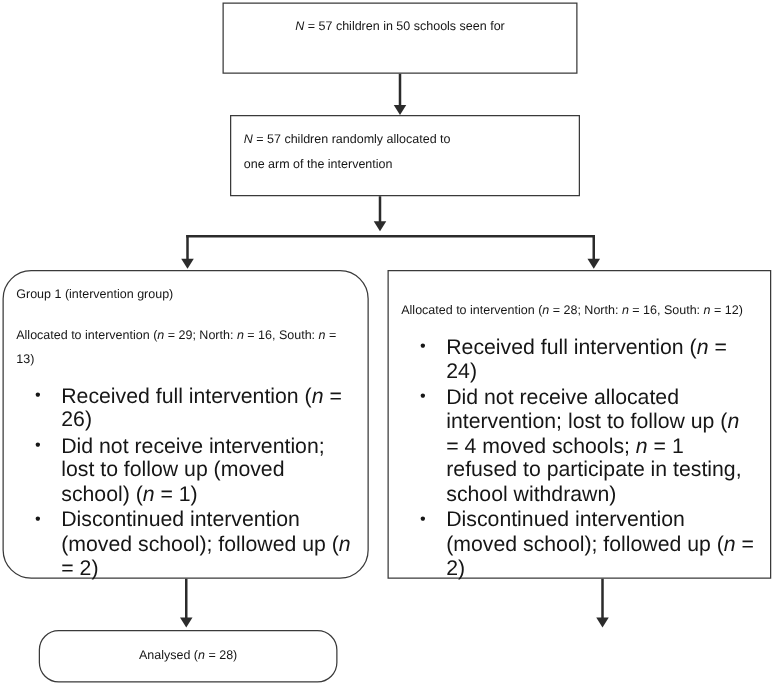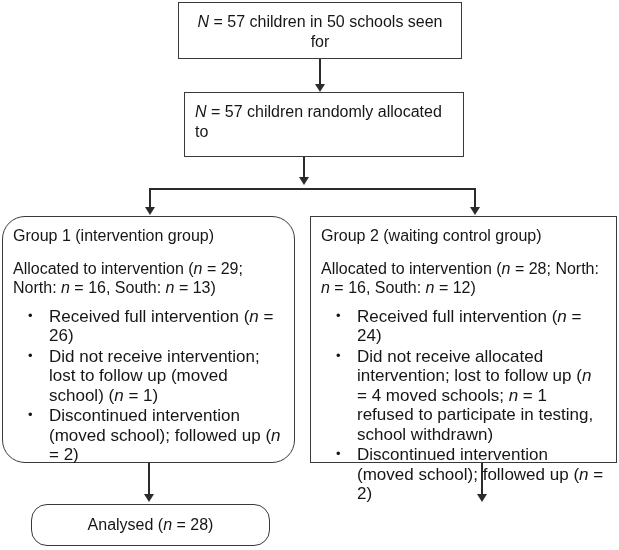--- a/index.html
+++ b/index.html
@@ -27,21 +27,21 @@
   }
   .ctr {
     display: flex;
     align-items: center;
     justify-content: center;
     height: 100%;
     padding: 0 8px;
     box-sizing: border-box;
   }
   .para {
-    font-size: 16px;
+    font-size: 10px;
     line-height: 19.5px;
     margin: 0;
   }
   .para.center { text-align: center; }
   .it { font-style: italic; }
   ul.bullets {
     margin: 9px 0 0 0;
     padding: 0 0 0 36px;
     list-style: none;
   }
@@ -94,20 +94,21 @@
   </div>
 
   <div class="vline" style="left:319px; top:59px; height:26px;"></div>
   <div class="arrowhead" style="left:314.5px; top:84px;"></div>
 
   <div class="box" style="left:184px; top:92px; width:280px; height:65px;">
     <div class="box-inner">
       <p class="para">
         <span class="it">N</span><span> = 57 children randomly allocated to</span>
       </p>
+      <p class="para">one arm of the intervention</p>
     </div>
   </div>
 
   <div class="vline" style="left:303px; top:157px; height:22px;"></div>
   <div class="arrowhead" style="left:298.5px; top:177px;"></div>
 
   <div class="hline" style="left:149px; top:188px; width:327px;"></div>
   <div class="vline" style="left:149px; top:188px; height:21px;"></div>
   <div class="arrowhead" style="left:144.5px; top:207px;"></div>
   <div class="vline" style="left:474px; top:188px; height:21px;"></div>
@@ -129,21 +130,20 @@
         </li>
         <li>
           <span>Discontinued intervention (moved school); followed up (</span><span class="it">n</span><span> = 2)</span>
         </li>
       </ul>
     </div>
   </div>
 
   <div class="box" style="left:310px; top:216px; width:307px; height:247px;">
     <div class="box-inner">
-      <p class="para">Group 2 (waiting control group)</p>
       <p class="para" style="margin-top:13px;">
         <span>Allocated to intervention (</span><span class="it">n</span><span> = 28; North: </span><span class="it">n</span><span> = 16,</span>
         <span>South: </span><span class="it">n</span><span> = 12)</span>
       </p>
       <ul class="bullets">
         <li>
           <span>Received full intervention (</span><span class="it">n</span><span> = 24)</span>
         </li>
         <li>
           <span>Did not receive allocated intervention; lost to follow up (</span><span class="it">n</span><span> = 4 moved schools; </span><span class="it">n</span><span> = 1 refused to participate in testing, school withdrawn)</span>

